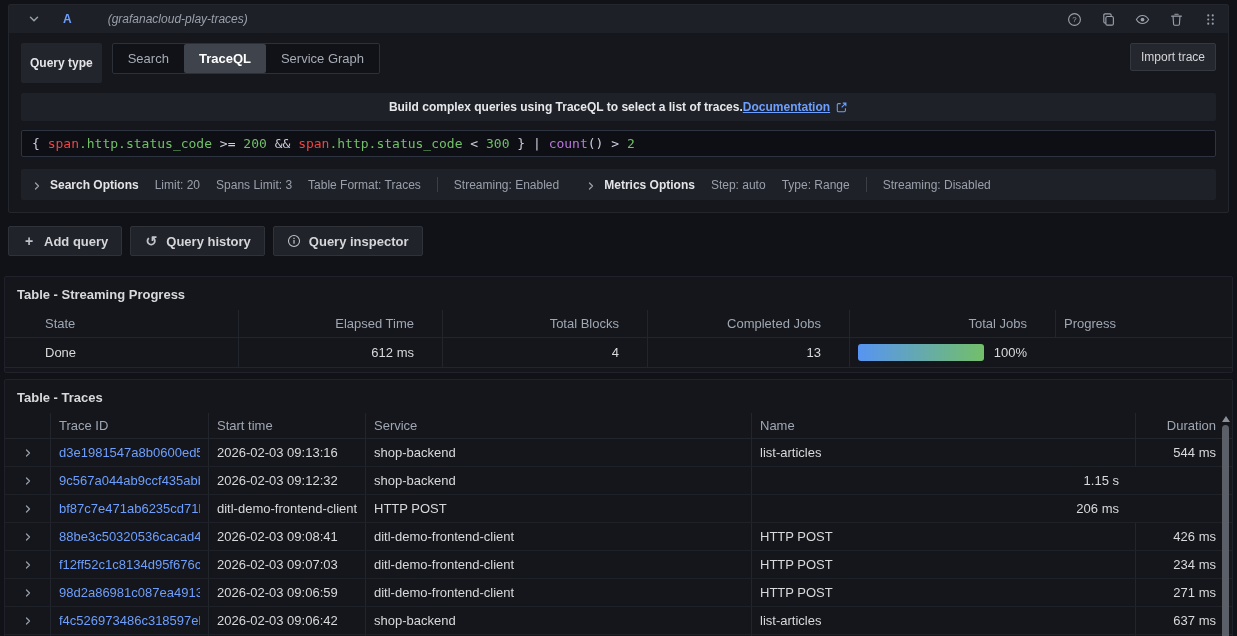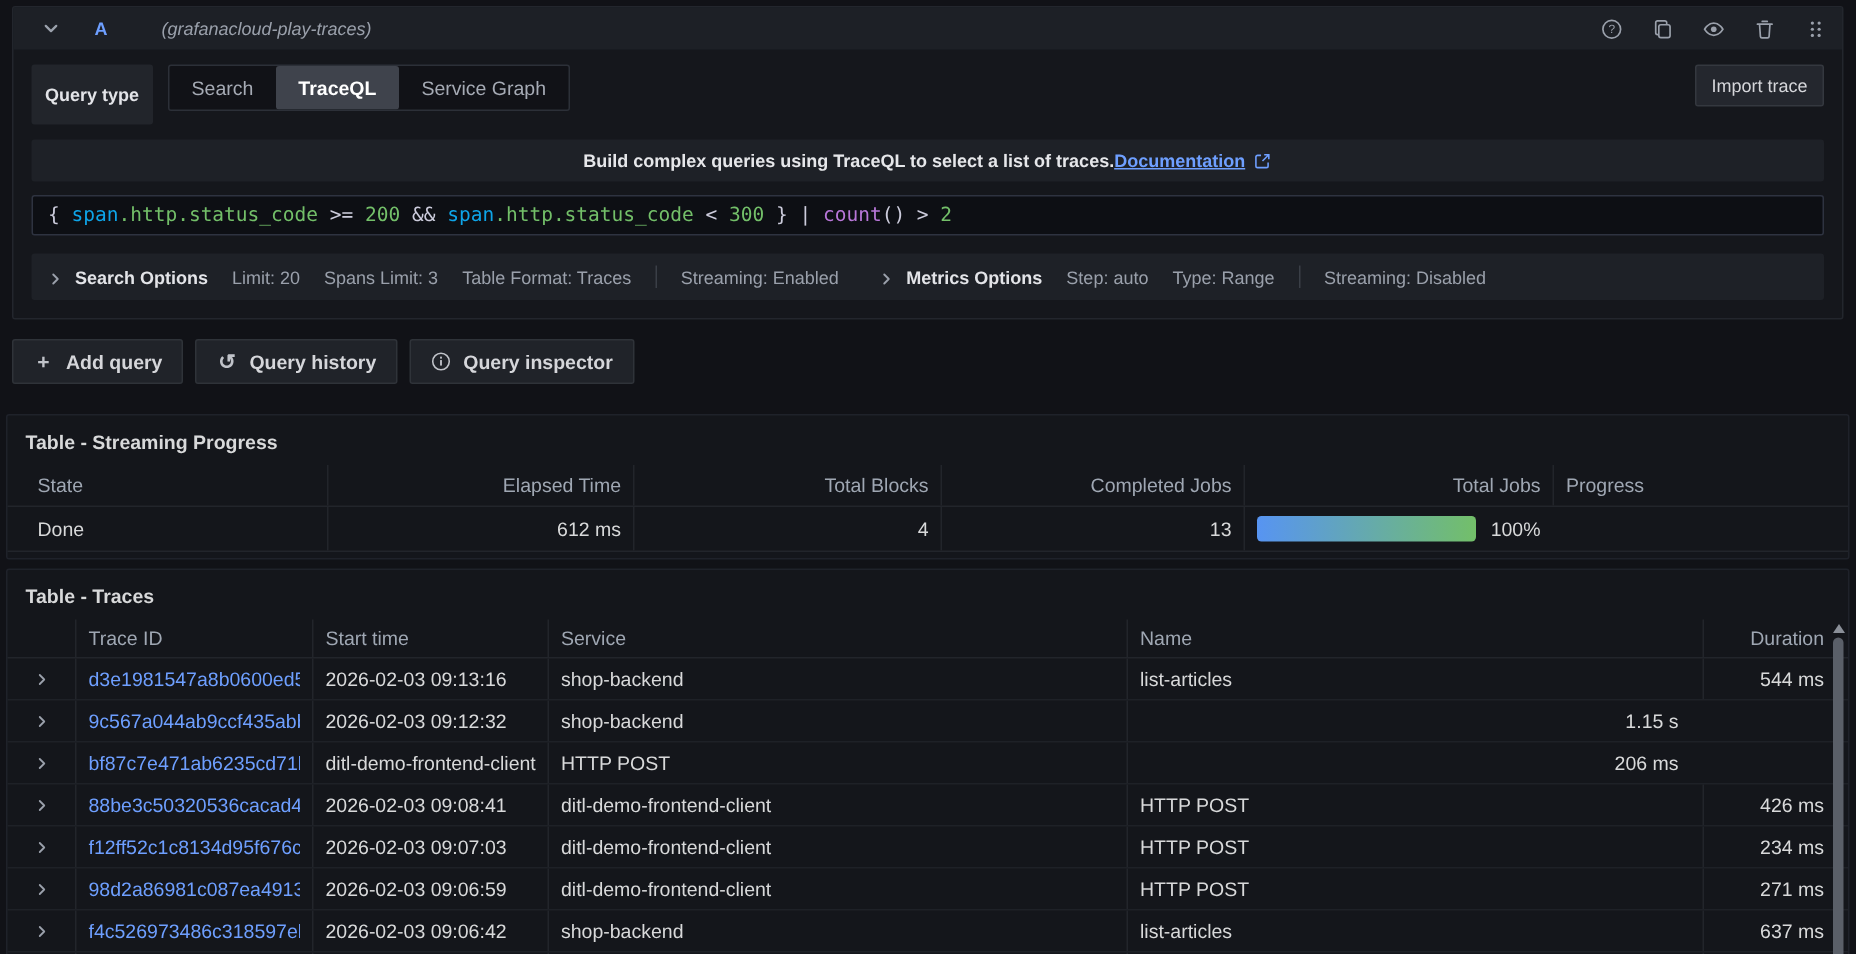--- a/index.html
+++ b/index.html
@@ -100,21 +100,21 @@
     border-radius: 2px;
     padding: 5px 10px;
     font-family: "DejaVu Sans Mono", monospace;
     font-size: 13px;
     white-space: pre;
     margin-bottom: 12px;
     cursor: text;
   }
   .tk-p   { color: #ccccdc; }
   .tk-op  { color: #ccccdc; }
-  .tk-scope { color: #0ea5e9; }
+  .tk-scope { color: #ef4444; }
   .tk-field { color: #73bf69; }
   .tk-num   { color: #73bf69; }
   .tk-fn    { color: #b877d9; }
 
   .optionsbar {
     background: #1e2127;
     border-radius: 2px;
     padding: 8px 10px;
     display: flex;
     align-items: center;
@@ -160,21 +160,21 @@
     font-size: 13px;
     font-weight: 700;
     color: #d8d9da;
     cursor: pointer;
   }
 
   
   .sp-grid { display: grid; grid-template-columns: 201px 204px 205px 202px 206px 1fr; padding: 0 12px; align-items: center; }
   .sp-head { height: 27px; color: #9fa7b3; font-size: 13px; }
   .sp-row  { height: 31px; border-top: 1px solid #22252b; border-bottom: 1px solid #22252b; color: #d8d9da; }
-  .sp-cell { padding: 0 8px; overflow: hidden; white-space: nowrap; height: 100%; display: flex; align-items: center; }
+  .sp-cell { padding: 0 8px; overflow: hidden; white-space: nowrap; height: 100%; display: flex; align-items: center; margin-left: 20px; }
   .sp-cell.bl { border-left: 1px solid #22252b; }
   .sp-cell.num { justify-content: flex-end; }
   .progress-wrap { display: flex; align-items: center; gap: 10px; width: 100%; }
   .progress-bar {
     height: 17px;
     flex: 1;
     border-radius: 3px;
     background: linear-gradient(90deg, #5794f2 0%, #73bf69 100%);
   }
   .progress-label { color: #d8d9da; font-size: 13px; }

